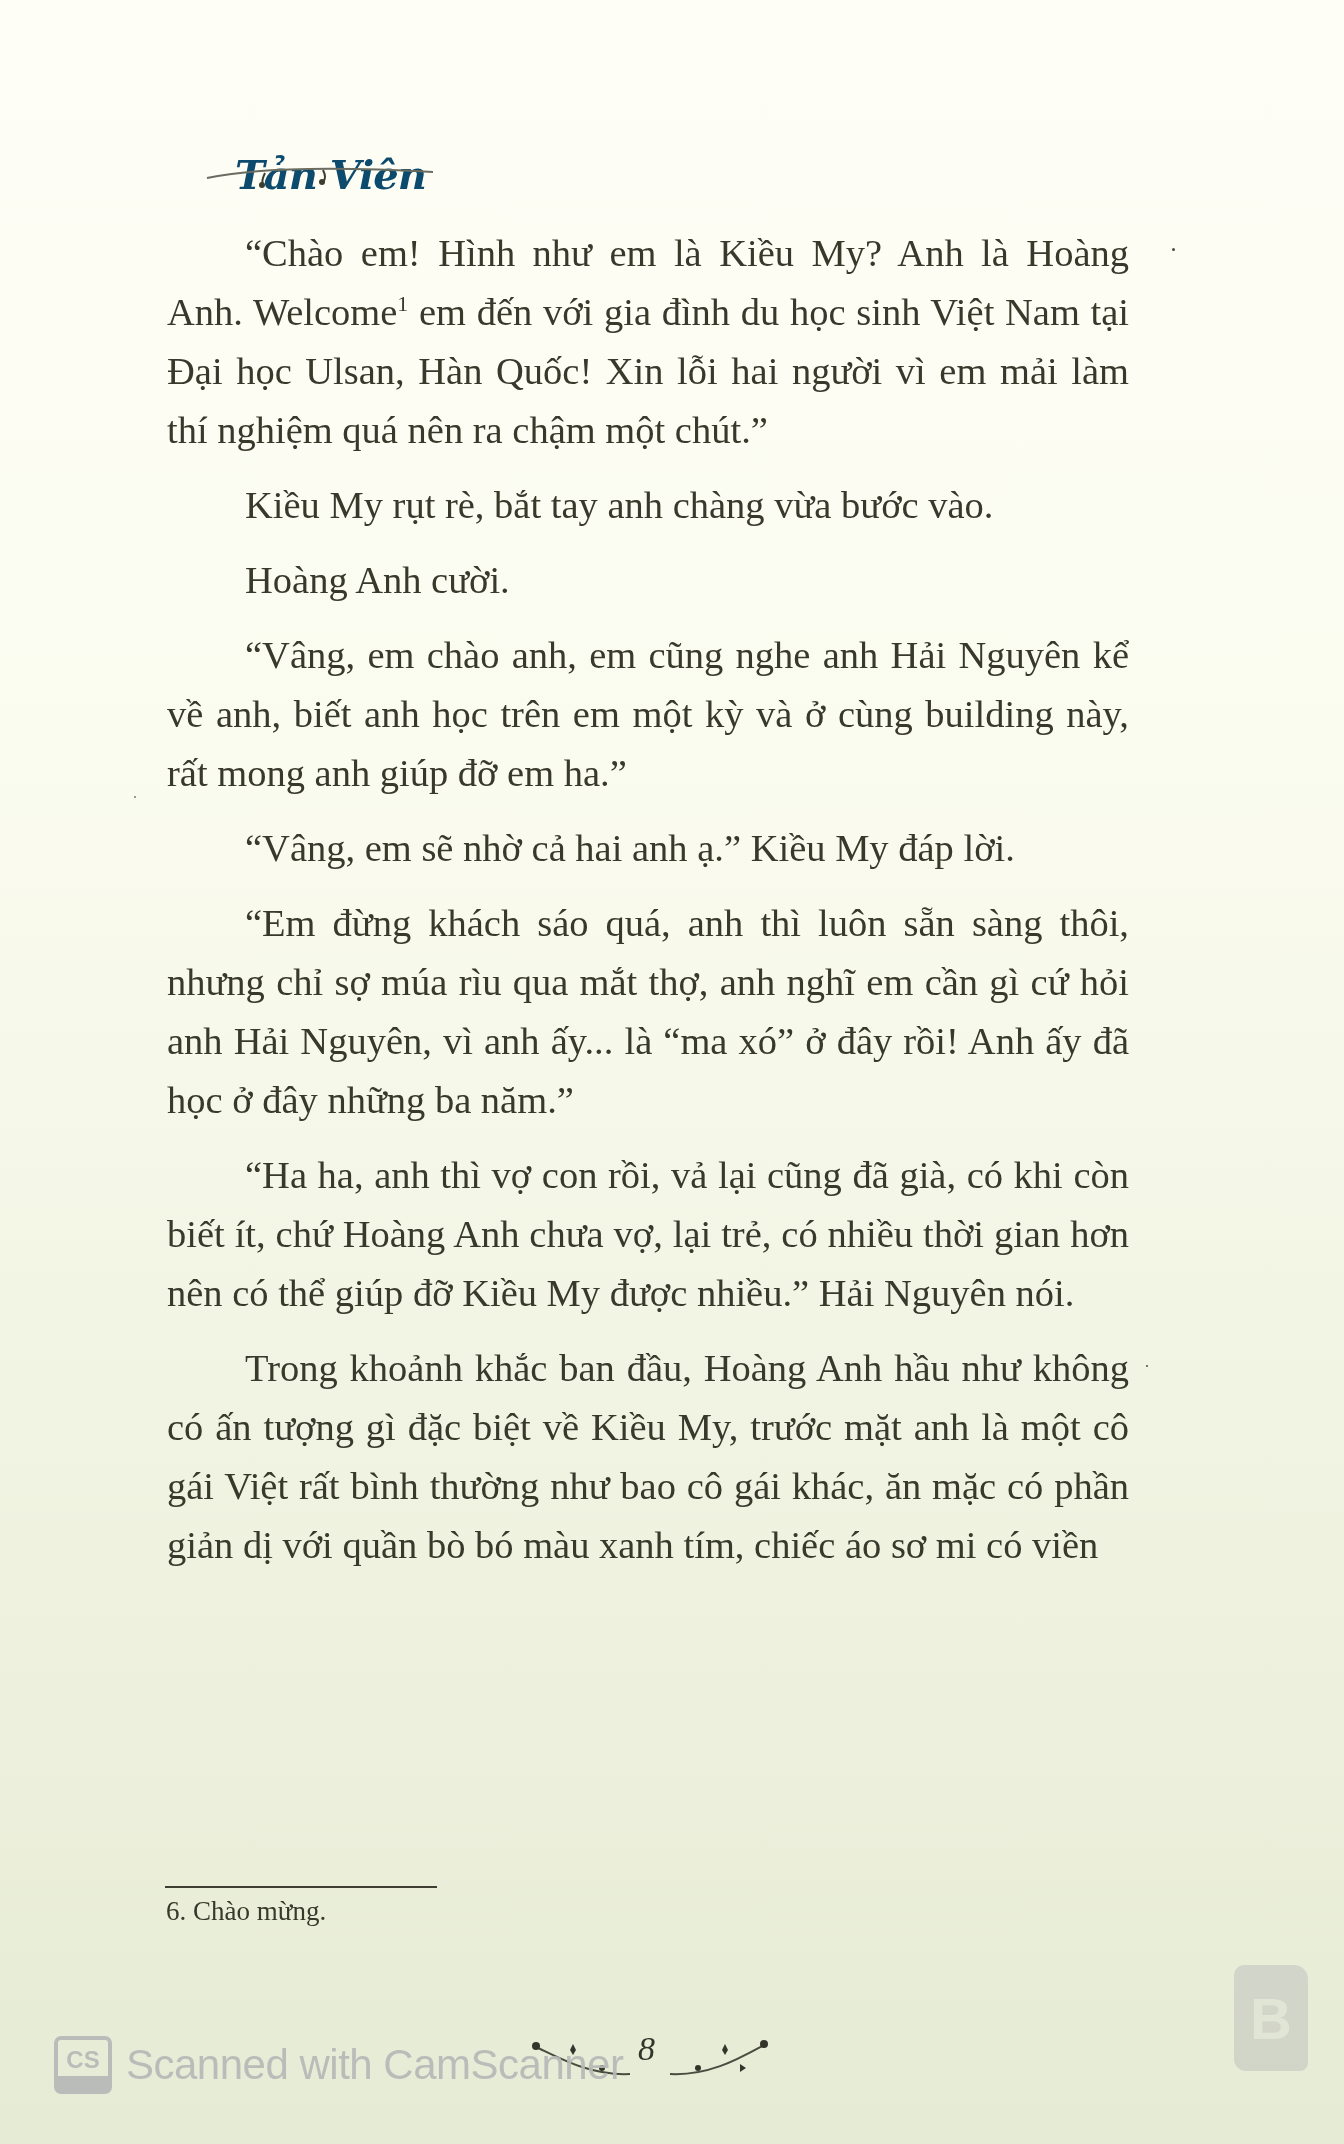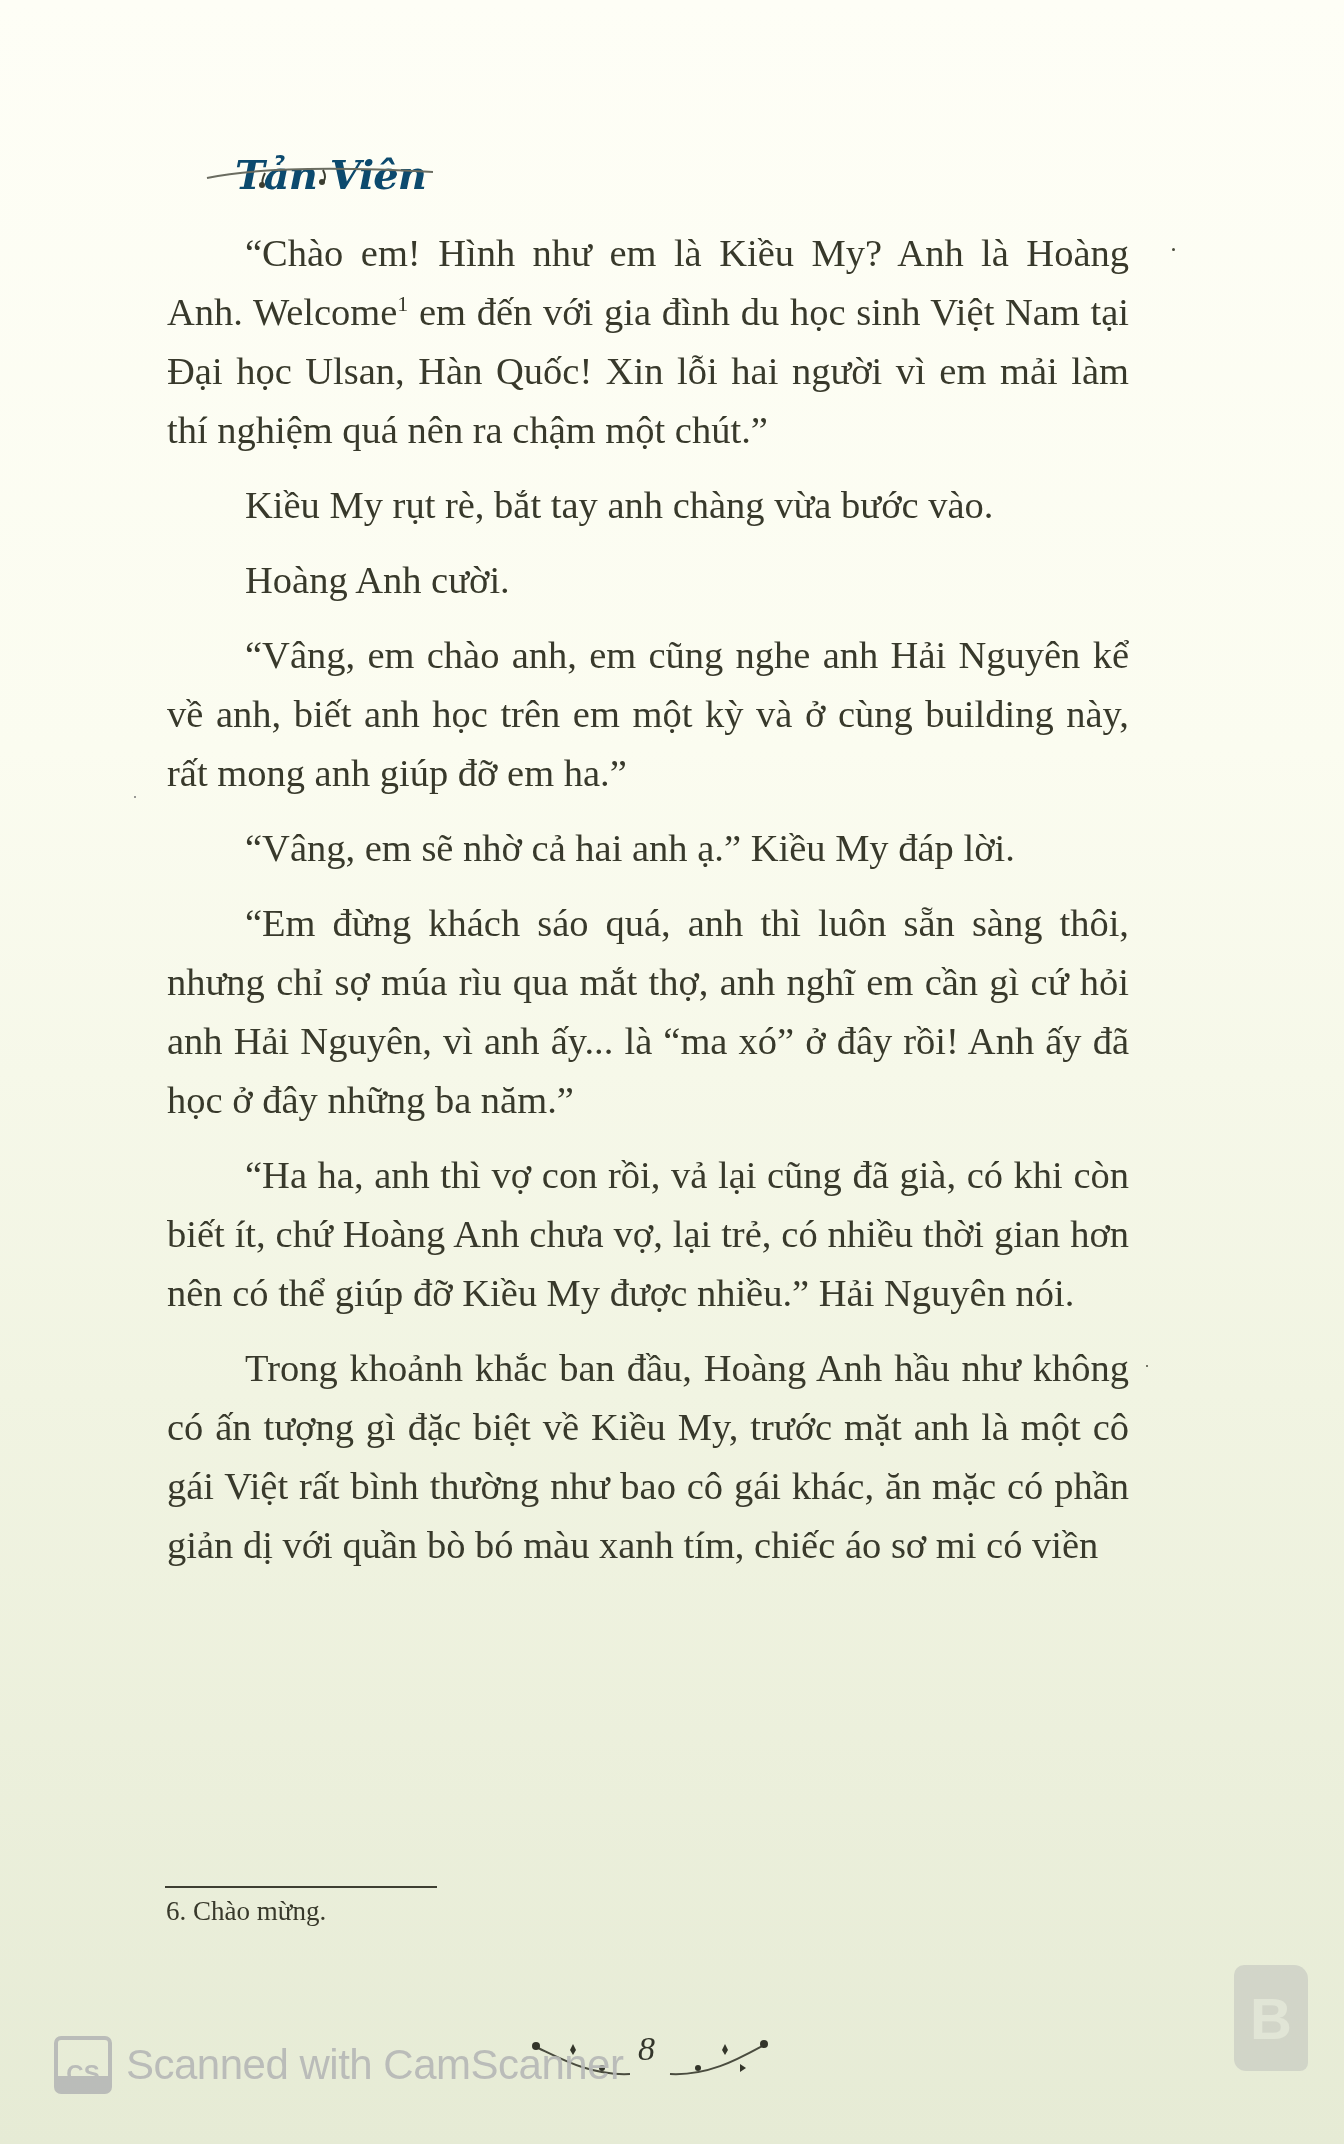--- a/index.html
+++ b/index.html
@@ -48,21 +48,21 @@
 
   .watermark {
     position: absolute; left: 54px; top: 2035px; height: 60px;
     display: flex; align-items: center; gap: 14px;
     color: #b7b9b7; opacity: 0.92;
   }
   .cs-logo {
     width: 58px; height: 58px; border: 4px solid #b7b9b7; border-radius: 7px;
     box-sizing: border-box; position: relative;
     font-family: "Liberation Sans", sans-serif; font-weight: bold; font-size: 24px;
-    display: flex; align-items: flex-start; justify-content: center; padding-top: 20px;
+    display: flex; align-items: flex-start; justify-content: center; padding-top: 6px;
   }
   .cs-logo::after {
     content: ""; position: absolute; left: 0; right: 0; bottom: 0; height: 14px; background: #b7b9b7;
   }
   .watermark-text {
     font-family: "Liberation Sans", sans-serif; font-size: 42px; letter-spacing: -0.5px;
   }
 
   .bleed-stamp {
     position: absolute; left: 1234px; top: 1965px; width: 74px; height: 106px;

